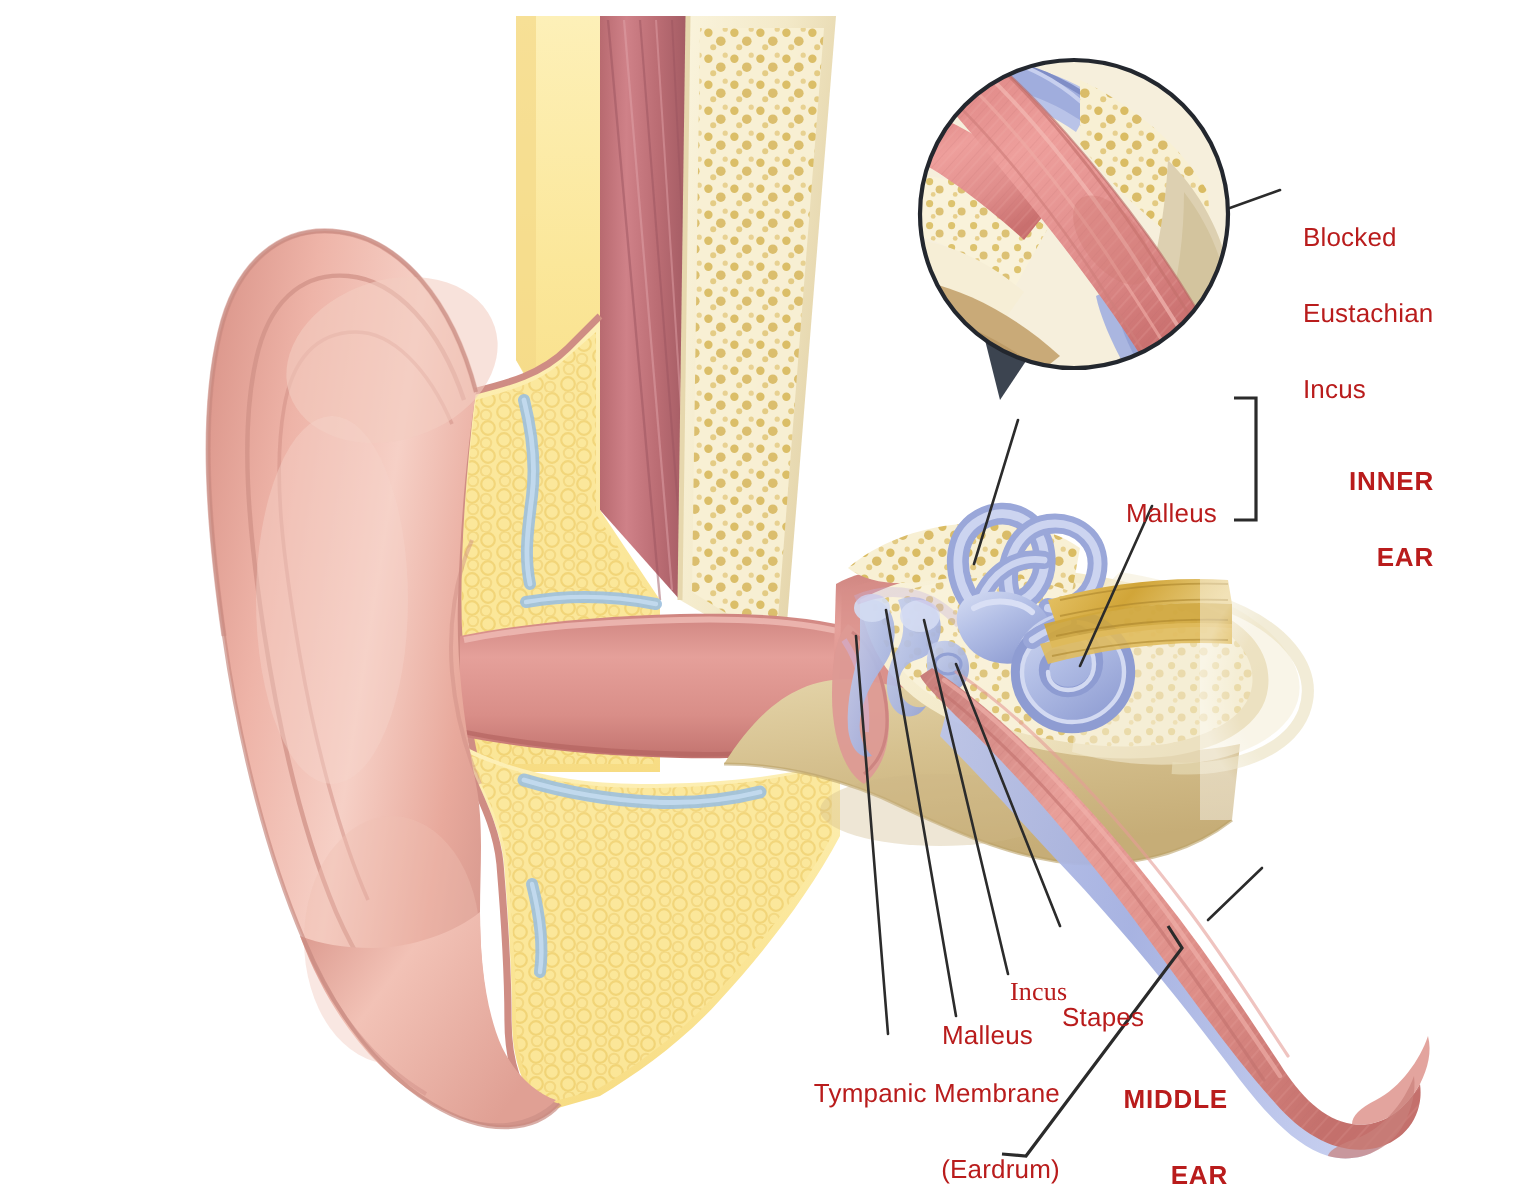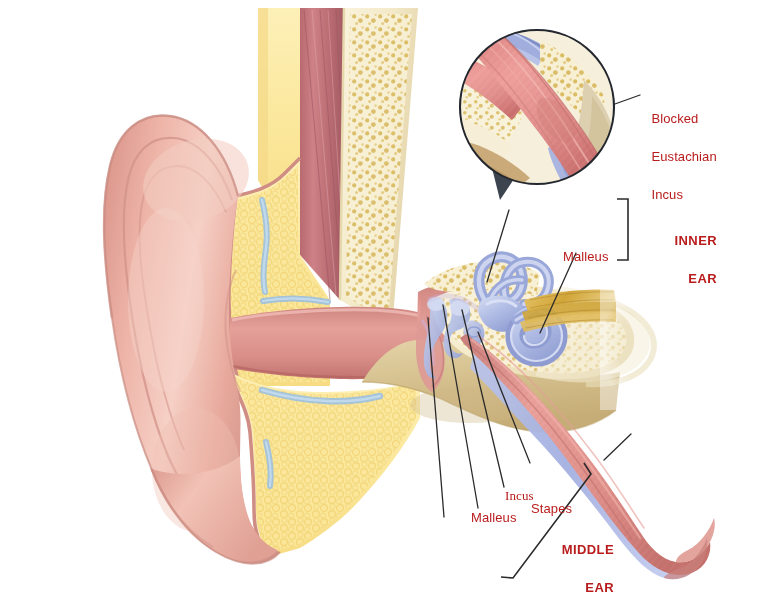--- a/index.html
+++ b/index.html
@@ -467,19 +467,23 @@
   <span>EAR</span>
 </div>
 
 
 <div class="lbl" style="left:531px;top:462px;margin-top:37px;">Stapes</div>
 
 <div class="lbl" style="left:505px;top:486px;font-family:Liberation Serif, serif;">Incus</div>
 
 <div class="lbl" style="left:471px;top:508px;">Malleus</div>
 
+<div class="lbl ctr" style="left:370px;top:518px;width:160px;">
+  <span>Tympanic Membrane</span><br>
+  <span>(Eardrum)</span>
+</div>
 
 <div class="lbl bold ctr" style="left:524px;top:521px;width:90px;">
   <span>MIDDLE</span><br>
   <span>EAR</span>
 </div>
 
 </div>
 
 </body></html>

